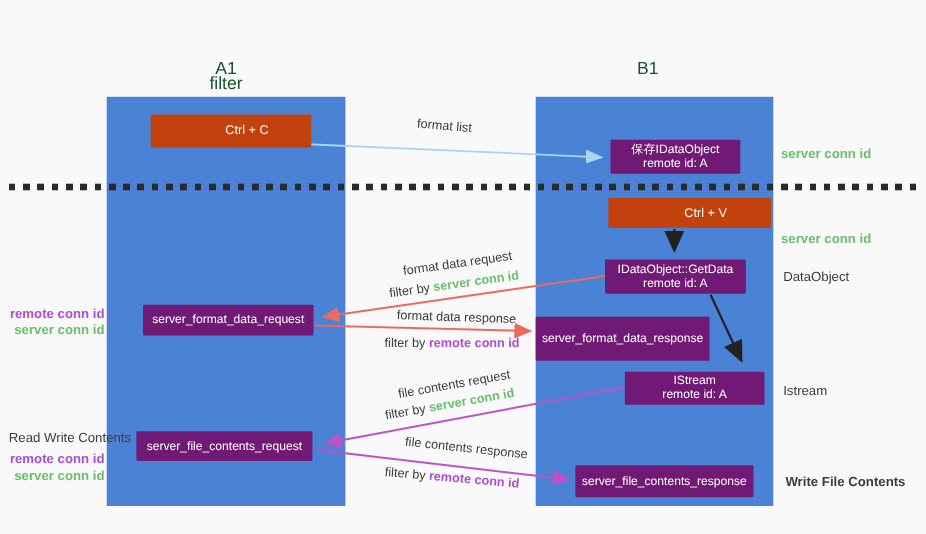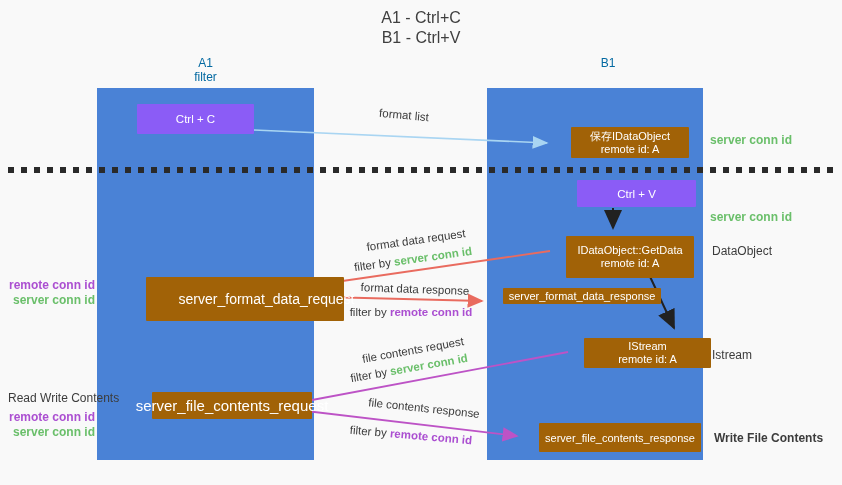--- a/index.html
+++ b/index.html
@@ -11,44 +11,44 @@
     overflow:hidden;
     color:#3c3c3c;
   }
   .stage{position:absolute;inset:0;width:842px;height:485px;}
 
   .diagram-title{
     position:absolute;left:0;top:8px;width:842px;
     text-align:center;font-size:16px;line-height:20px;color:#3f3f3f;
   }
   .lane-header{
-    position:absolute;text-align:center;font-size:12px;line-height:14px;color:#0369a1;
+    position:absolute;text-align:center;font-size:16px;line-height:14px;color:#14532d;
   }
   .lane-header.left{left:97px;top:56px;width:217px;}
-  .lane-header.right{left:500px;top:56px;width:216px;}
+  .lane-header.right{left:481px;top:56px;width:216px;}
 
   .lane{
     position:absolute;top:88px;height:372px;background:#4a82d6;
   }
   .lane.left{left:97px;width:217px;}
   .lane.right{left:487px;width:216px;}
 
   .dotted-separator{
     position:absolute;left:8px;top:167px;width:826px;height:6px;
     background:repeating-linear-gradient(90deg,#2a2a2a 0 6px,transparent 6px 13px);
   }
 
   .box{
     position:absolute;display:flex;flex-direction:column;
     align-items:center;justify-content:center;
     color:#ffffff;font-size:11.5px;line-height:14px;text-align:center;
     border-radius:1px;
   }
-  .box.green{background:#8b5cf6;}
-  .box.orange{background:#a16207;margin-left:16px;}
+  .box.green{background:#c2410c;padding-left:29px;}
+  .box.orange{background:#701a75;}
 
   .arrow-label{
     position:absolute;font-size:11.5px;color:#3c3c3c;text-align:center;white-space:nowrap;
   }
   .filter-value.green{color:#6abf6a;font-weight:bold;}
   .filter-value.purple{color:#ab4fd1;font-weight:bold;}
 
   .side-label{
     position:absolute;font-size:12px;white-space:nowrap;color:#3c3c3c;
   }
@@ -57,24 +57,20 @@
   .side-label.right-align{text-align:right;}
   .side-label.green-bold{color:#6abf6a;font-weight:bold;}
 
   svg.arrows{position:absolute;inset:0;pointer-events:none;}
 </style>
 </head>
 <body>
 
 <div class="stage">
 
-  <div class="diagram-title">
-    <div>A1 - Ctrl+C</div>
-    <div>B1 - Ctrl+V</div>
-  </div>
 
   <div class="lane-header left">
     <div>A1</div>
     <div>filter</div>
   </div>
   <div class="lane-header right">
     <div>B1</div>
   </div>
 
   <div class="lane left"></div>
@@ -108,43 +104,43 @@
 
   <div class="box green" style="left:137px;top:104px;width:117px;height:30px;">
     <div>Ctrl + C</div>
   </div>
 
   <div class="box orange" style="left:555px;top:127px;width:118px;height:31px;font-size:11px;line-height:13px;">
     <div>保存IDataObject</div>
     <div>remote id: A</div>
   </div>
 
-  <div class="box green" style="left:553px;top:180px;width:119px;height:27px;margin-left:24px;">
+  <div class="box green" style="left:553px;top:180px;width:119px;height:27px;">
     <div>Ctrl + V</div>
   </div>
 
-  <div class="box orange" style="left:550px;top:236px;width:128px;height:42px;font-size:11px;line-height:13px;">
+  <div class="box orange" style="left:550px;top:236px;width:128px;height:31px;font-size:11px;line-height:13px;">
     <div>IDataObject::GetData</div>
     <div>remote id: A</div>
   </div>
 
-  <div class="box orange" style="left:130px;top:277px;width:155px;height:44px;font-size:14px;padding-left:43px;">
+  <div class="box orange" style="left:130px;top:277px;width:155px;height:28px;font-size:11px;">
     <div>server_format_data_request</div>
   </div>
 
-  <div class="box orange" style="left:487px;top:288px;width:158px;height:16px;font-size:11px;">
+  <div class="box orange" style="left:487px;top:288px;width:158px;height:40px;font-size:11px;">
     <div>server_format_data_response</div>
   </div>
 
   <div class="box orange" style="left:568px;top:338px;width:127px;height:30px;font-size:11px;line-height:13px;">
     <div>IStream</div>
     <div>remote id: A</div>
   </div>
 
-  <div class="box orange" style="left:136px;top:392px;width:160px;height:27px;font-size:15px;text-align:right;">
+  <div class="box orange" style="left:124px;top:392px;width:160px;height:27px;font-size:11px;text-align:right;">
     <div>server_file_contents_request</div>
   </div>
 
   <div class="box orange" style="left:523px;top:423px;width:162px;height:29px;font-size:11px;text-align:right;">
     <div>server_file_contents_response</div>
   </div>
 
   <div class="arrow-label" style="left:358px;top:109px;width:92px;transform:rotate(5deg);">format list</div>
 
   <div class="arrow-label" style="left:352px;top:234px;width:128px;transform:rotate(-8deg);">format data request</div>

